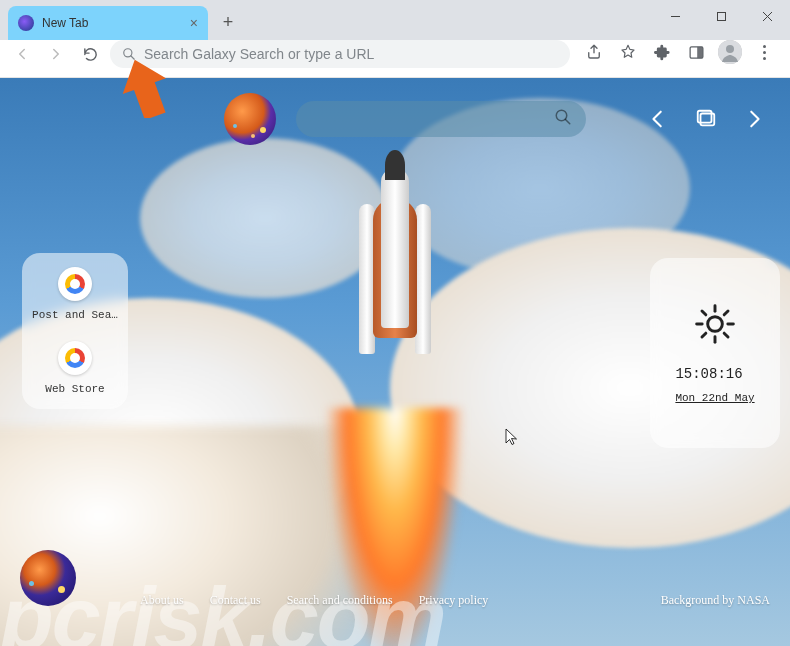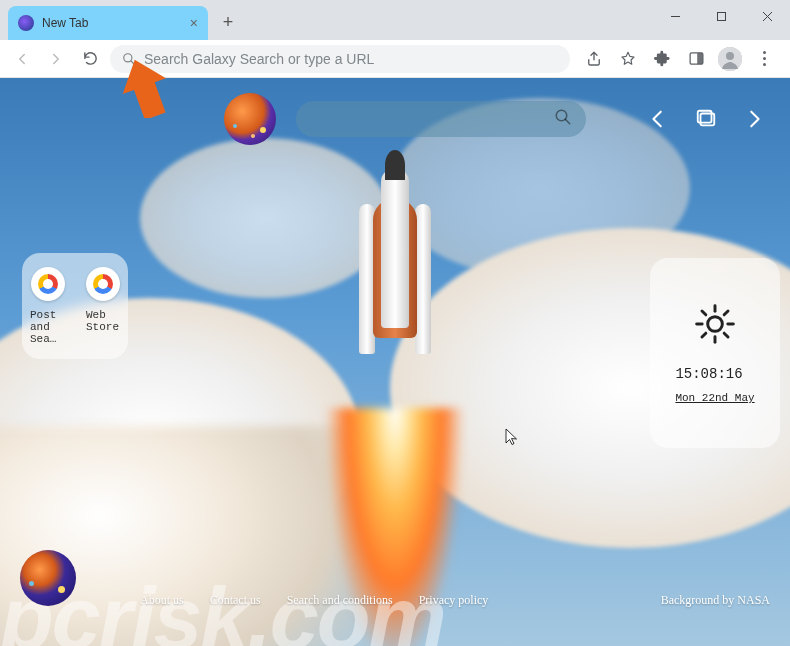--- a/index.html
+++ b/index.html
@@ -61,21 +61,20 @@
   width: 46px;
   display: flex; align-items: center; justify-content: center;
   color: #444;
 }
 
 
 .toolbar {
   height: 38px;
   background: #fff;
   display: flex;
-  align-items: center;
   padding: 0 8px;
   gap: 6px;
   border-bottom: 1px solid #e4e4e4;
 }
 .nav-btn {
   width: 28px; height: 28px;
   display: flex; align-items: center; justify-content: center;
   border-radius: 50%;
   color: #5f6368;
 }
@@ -232,21 +231,21 @@
 }
 
 
 .shortcuts {
   position: absolute;
   top: 175px; left: 22px;
   width: 106px;
   background: rgba(255,255,255,0.55);
   border-radius: 18px;
   padding: 14px 8px;
-  display: flex; flex-direction: row;
+  display: flex; flex-direction: column;
   gap: 20px;
   z-index: 10;
   backdrop-filter: blur(6px);
 }
 .shortcut {
   display: flex; flex-direction: column; align-items: center;
   gap: 8px;
   font-family: "Courier New", monospace;
   font-size: 11px;
   color: #333;

